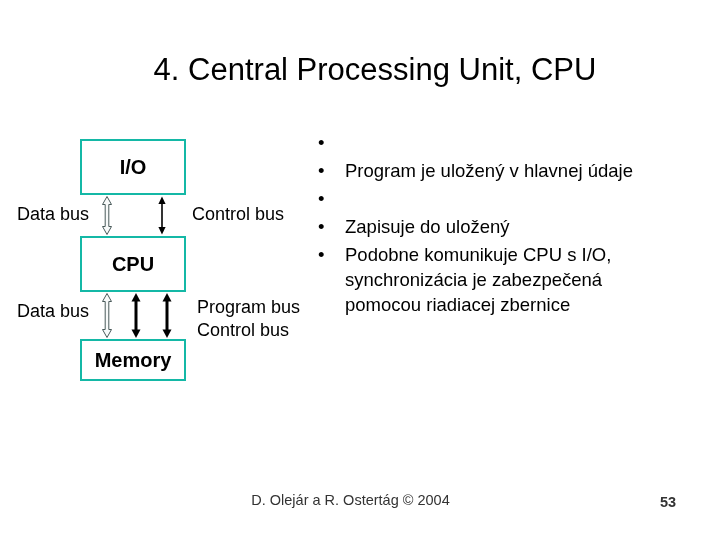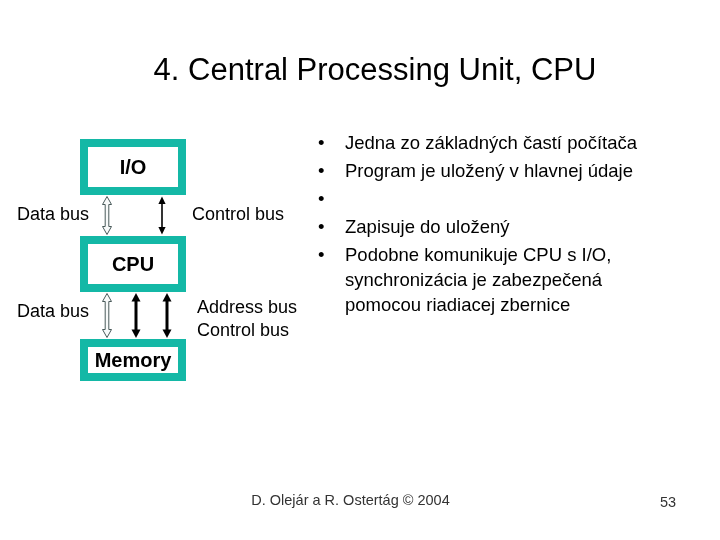--- a/index.html
+++ b/index.html
@@ -40,21 +40,21 @@
   .bullet-text {
     font-size: 18.5px;
     line-height: 25px;
     color: #000000;
     white-space: pre-line;
   }
   .diagram-box {
     position: absolute;
     left: 80px; width: 106px;
     box-sizing: border-box;
-    border: 8px solid #14b8a6;
+    border: 2px solid #14b8a6;
     background: #ffffff;
     display: flex;
     align-items: center;
     justify-content: center;
     font-weight: bold;
     font-size: 20px;
     color: #000000;
   }
   .box-io     { top: 139px; height: 56px; }
   .box-cpu    { top: 236px; height: 56px; }
@@ -80,33 +80,33 @@
     left: 0; top: 492px; width: 701px;
     text-align: center;
     font-size: 14.5px;
     color: #333333;
   }
   .page-number {
     position: absolute;
     left: 660px; top: 494px;
     font-size: 14.5px;
     color: #333333;
+    font-weight: bold;
   }
 </style>
 </head>
 <body>
 
 <div class="slide">
 
   <div class="title">4. Central Processing Unit, CPU</div>
 
   <div class="bullet-list">
     <div class="bullet-item">
       <span class="bullet-dot">•</span>
-      <span class="bullet-text">Jedna zo základných častí počítača</span>
     </div>
     <div class="bullet-item">
       <span class="bullet-dot">•</span>
       <span class="bullet-text">Program je uložený v hlavnej údaje</span>
     </div>
     <div class="bullet-item">
       <span class="bullet-dot">•</span>
     </div>
     <div class="bullet-item">
       <span class="bullet-dot">•</span>
@@ -126,21 +126,21 @@
   <div class="diagram-box box-cpu">
     <span>CPU</span>
   </div>
   <div class="diagram-box box-memory">
     <span>Memory</span>
   </div>
 
   <div class="bus-label lbl-data-top">Data bus</div>
   <div class="bus-label lbl-ctrl-top">Control bus</div>
   <div class="bus-label lbl-data-bot">Data bus</div>
-  <div class="bus-label lbl-addr">Address bus</div>
+  <div class="bus-label lbl-addr">Program bus</div>
   <div class="bus-label lbl-ctrl-bot">Control bus</div>
 
   <svg class="arrow-layer" viewBox="0 0 720 540" xmlns="http://www.w3.org/2000/svg">
 
     <path d="M107,196.5 L102.5,204.5 L105.2,204.5 L105.2,226.5 L102.5,226.5 L107,234.5 L111.5,226.5 L108.8,226.5 L108.8,204.5 L111.5,204.5 Z" fill="#f8fafa" stroke="#4a5a5a" stroke-width="1"></path>
 
     <g fill="#000000" stroke="none">
       <line x1="162" y1="203" x2="162" y2="228" stroke="#000000" stroke-width="1.6"></line>
       <path d="M162,196.5 L158.4,204 L165.6,204 Z"></path>
       <path d="M162,234.5 L158.4,227 L165.6,227 Z"></path>

